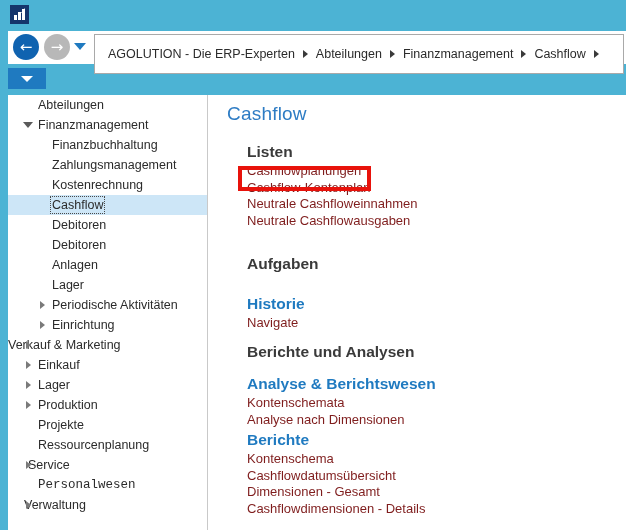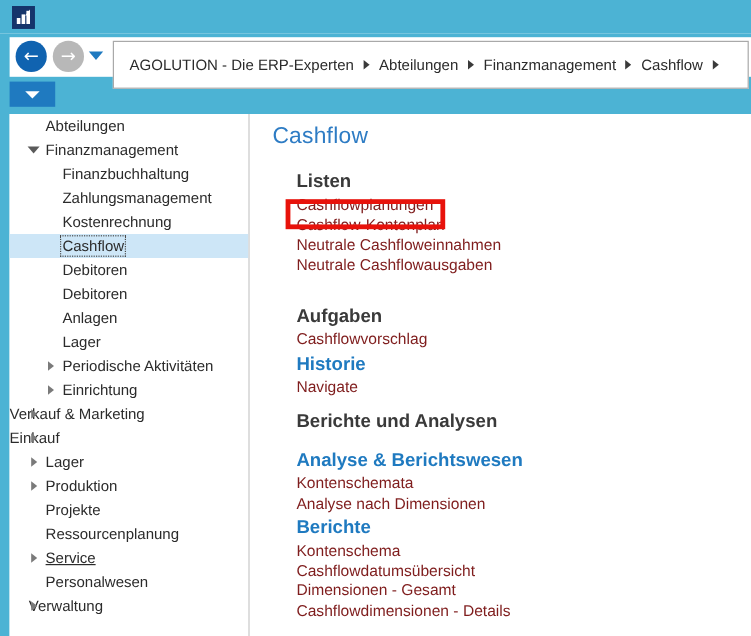--- a/index.html
+++ b/index.html
@@ -351,21 +351,21 @@
     <div class="tree-item">
       <span class="twisty" style="left: 14px;">
         <span class="tw-collapsed"></span>
       </span>
       <span class="lbl" style="">Verkauf &amp; Marketing</span>
     </div>
     <div class="tree-item">
       <span class="twisty" style="left: 14px;">
         <span class="tw-collapsed"></span>
       </span>
-      <span class="lbl" style="">Einkauf</span>
+      <span class="lbl" style="margin-left: 30px;">Einkauf</span>
     </div>
     <div class="tree-item">
       <span class="twisty" style="left: 14px;">
         <span class="tw-collapsed"></span>
       </span>
       <span class="lbl" style="margin-left: 30px;">Lager</span>
     </div>
     <div class="tree-item">
       <span class="twisty" style="left: 14px;">
         <span class="tw-collapsed"></span>
@@ -375,45 +375,44 @@
     <div class="tree-item">
       <span class="lbl" style="margin-left: 30px; text-align: right;">Projekte</span>
     </div>
     <div class="tree-item">
       <span class="lbl" style="margin-left: 30px;">Ressourcenplanung</span>
     </div>
     <div class="tree-item">
       <span class="twisty" style="left: 14px;">
         <span class="tw-collapsed"></span>
       </span>
-      <span class="lbl" style="margin-left: 30px; text-decoration: underline;">Service</span>
-    </div>
-    <div class="tree-item">
-      <span class="lbl" style="margin-left: 30px;">Personalwesen</span>
+      <span class="lbl" style="margin-left: 20px;">Service</span>
+    </div>
+    <div class="tree-item">
+      <span class="lbl" style="margin-left: 30px; font-family: Liberation Mono, monospace;">Personalwesen</span>
     </div>
     <div class="tree-item">
       <span class="twisty" style="left: 14px;">
         <span class="tw-collapsed"></span>
       </span>
       <span class="lbl" style="margin-left: 16px;">Verwaltung</span>
     </div>
   </div>
 
 <div id="content">
   <div id="page-title">Cashflow</div>
 <div class="section" style="top: 48px;">
       <div class="sec-head">Listen</div>
       <div class="sec-link">Cashflowplanungen</div>
       <div class="sec-link">Cashflow-Kontenplan</div>
       <div class="sec-link">Neutrale Cashfloweinnahmen</div>
       <div class="sec-link">Neutrale Cashflowausgaben</div>
     </div>
     <div class="section" style="top: 160px;">
       <div class="sec-head">Aufgaben</div>
-      <div class="sec-link">Cashflowvorschlag</div>
     </div>
     <div class="section" style="top: 200px;">
       <div class="sec-head blue">Historie</div>
       <div class="sec-link">Navigate</div>
     </div>
     <div class="section" style="top: 248px;">
       <div class="sec-head">Berichte und Analysen</div>
     </div>
     <div class="section" style="top: 280px;">
       <div class="sec-head blue">Analyse &amp; Berichtswesen</div>

